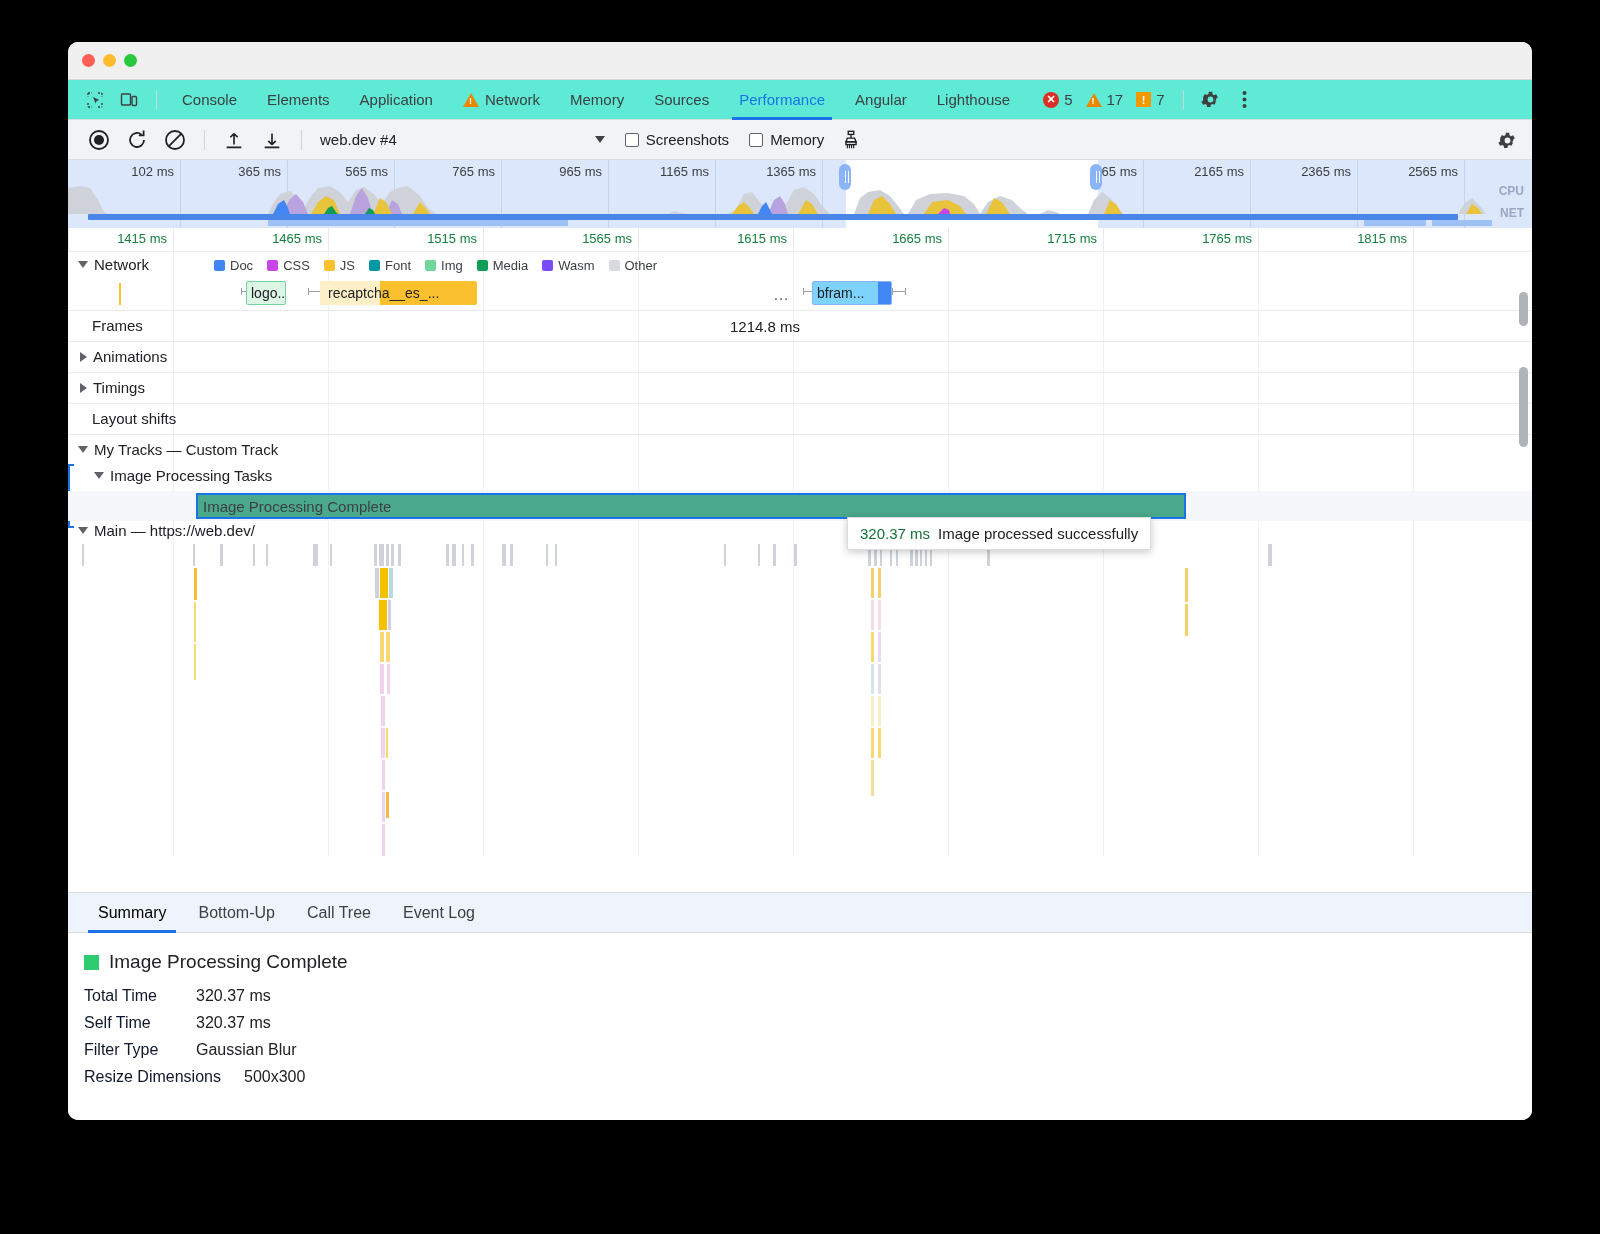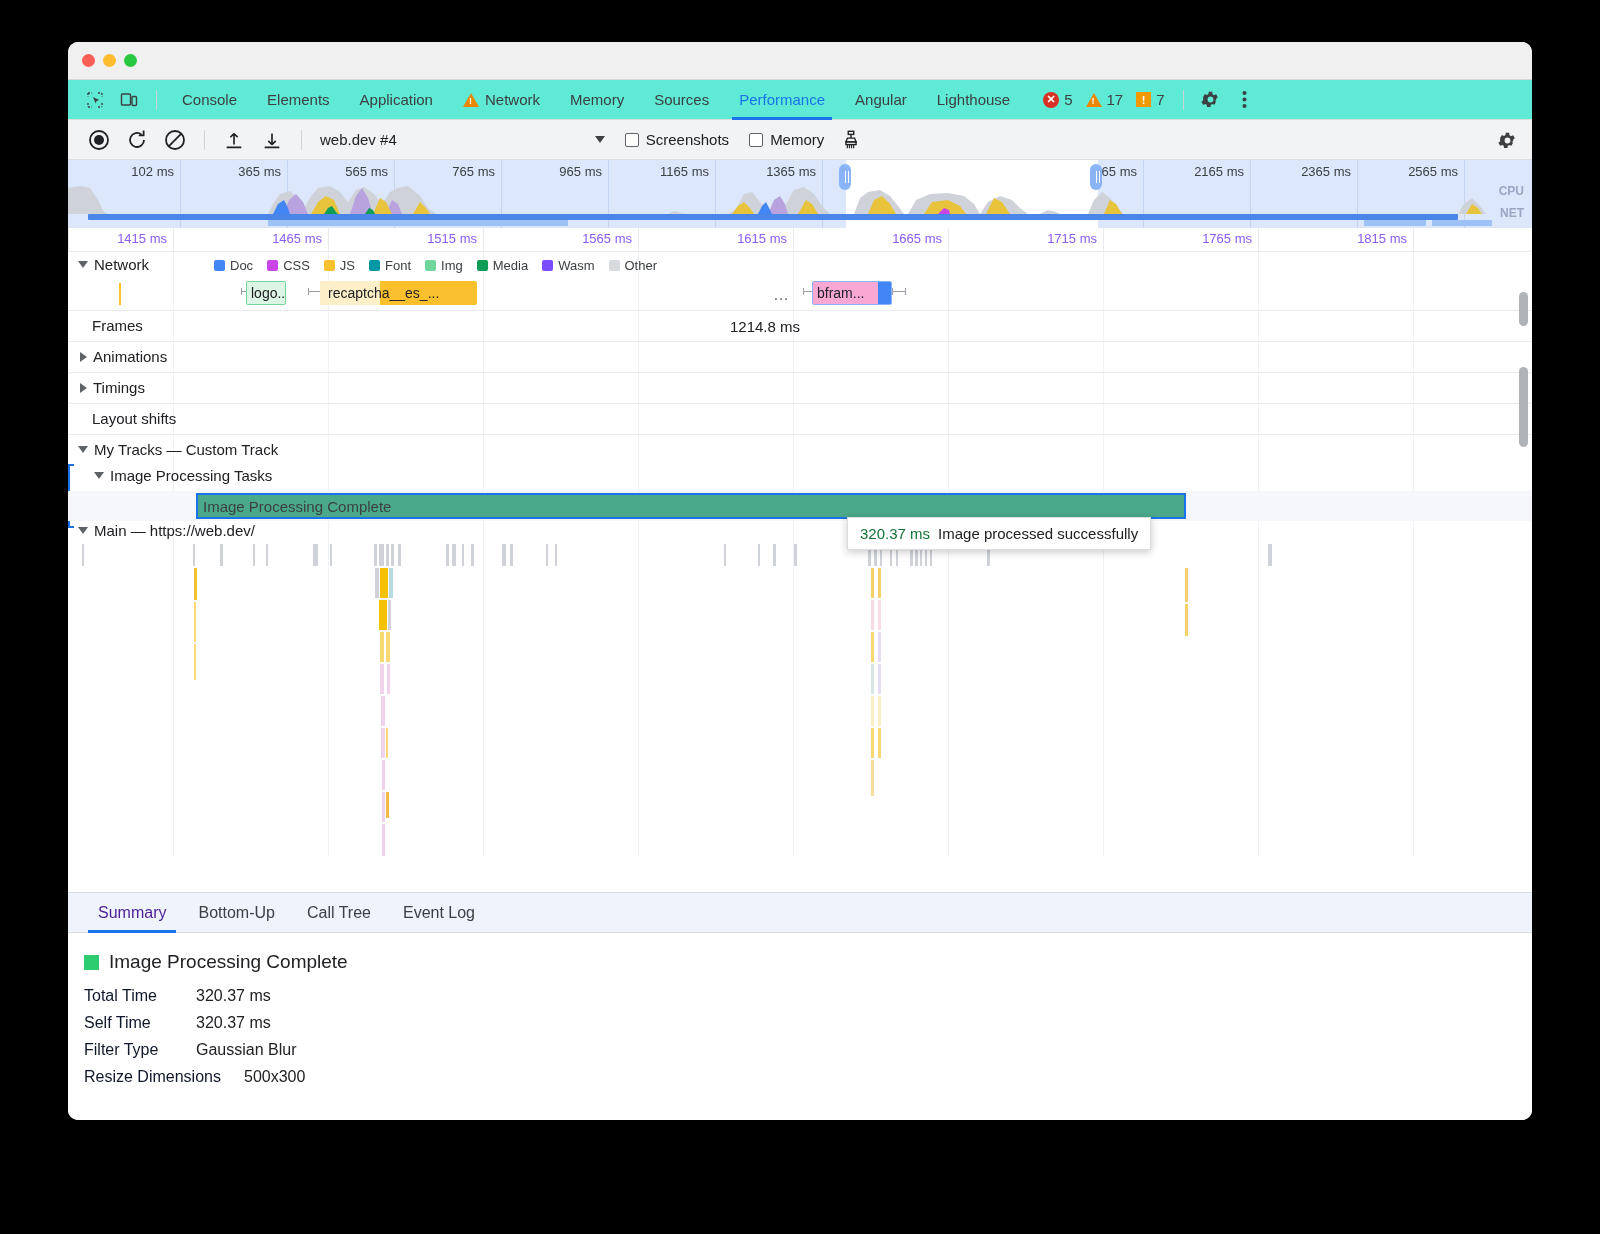--- a/index.html
+++ b/index.html
@@ -83,21 +83,21 @@
   .ov-handle { position:absolute; top:4px; width:12px; height:26px; background:#8ab4f8; border-radius:6px;
      display:flex;align-items:center;justify-content:center;}
   .ov-handle:before{content:"";width:1px;height:12px;background:#fff;box-shadow:3px 0 0 #fff;}
   .cpu-lbl,.net-lbl{position:absolute;right:8px;font-size:12px;font-weight:bold;color:#9aa7c4;}
   .cpu-lbl{top:24px;} .net-lbl{top:46px;}
   .netbar{position:absolute;height:6px;background:#4a86e8;border-radius:1px;}
   .netbar2{position:absolute;height:6px;background:#9dc1f5;border-radius:1px;}
   
   .ruler2 { height:24px; background:#fff; border-bottom:1px solid #e8eaed; position:relative;}
   .r2-tick { position:absolute; top:0; height:24px; width:1px; background:#e8eaed;}
-  .r2-lbl { position:absolute; top:3px; font-size:13px; color:#8b5cf6; transform:translateX(-100%); padding-right:6px;}
+  .r2-lbl { position:absolute; top:3px; font-size:13px; color:#15803d; transform:translateX(-100%); padding-right:6px;}
   
   .tracks { position:relative; height:604px; background:#fff; overflow:hidden;}
   .gridline { position:absolute; top:0; bottom:0; width:1px; background:#eef1f6;}
   .tlabel { position:absolute; left:0; font-size:15px; color:#202124; display:flex;align-items:center;gap:6px;}
   .tri { width:0;height:0;border-left:7px solid #5f6368;border-top:5px solid transparent;border-bottom:5px solid transparent;}
   .tri.down { border-left:5px solid transparent;border-right:5px solid transparent;border-top:7px solid #5f6368;border-bottom:0;}
   .legend { position:absolute; display:flex; align-items:center; gap:0; font-size:13px; color:#3c4043;}
   .lg { display:flex; align-items:center; gap:5px; margin-right:14px;}
   .sw { width:11px;height:11px;border-radius:2px;}
   .reqbar { position:absolute; height:24px; border-radius:2px; font-size:14px; color:#202124;
@@ -114,21 +114,21 @@
   .tooltip { position:absolute; background:#fff; border:1px solid #dadce0; box-shadow:0 2px 8px rgba(0,0,0,.22);
      padding:7px 12px; font-size:15px; color:#202124; display:flex; gap:8px; white-space:nowrap; z-index:20;}
   .tooltip .dur { color:#137333; }
   .flame { position:absolute; }
   
   .sb { position:absolute; right:4px; width:9px; background:#b0b3b8; border-radius:5px;}
   
   .bpanel { position:absolute; left:0; right:0; bottom:0; height:228px; background:#fff; border-top:1px solid #dadce0;}
   .btabs { height:40px; background:#eef3fc; display:flex; align-items:center; padding-left:14px; border-bottom:1px solid #dadce0;}
   .btab { height:40px; padding:0 16px; display:flex;align-items:center; font-size:16px; color:#3c4043; cursor:pointer; position:relative;}
-  .btab.active{color:#4c1d95;justify-content:flex-end;}
+  .btab.active{color:#000000;justify-content:flex-end;}
   .btab.active:after{content:"";position:absolute;left:6px;right:6px;bottom:0;height:3px;background:#1a73e8;}
   .bsummary{padding:18px 16px 0 16px;}
   .sum-title{display:flex;align-items:center;gap:10px;font-size:19px;color:#202124;margin-bottom:14px;}
   .sum-sw{width:15px;height:15px;background:#2ecc71;}
   .sum-row{display:flex;align-items:center;font-size:16px;margin-bottom:9px;}
   .sum-key{color:#0f172a; width:112px;}
   .sum-val{color:#202124;}
 </style>
 </head>
 <body>
@@ -419,21 +419,21 @@
       <div class="whisk" style="left:173px;width:16px;"></div>
       <div class="reqbar" style="left:178px;top:1px;width:40px;background:#ddf5e5;border:1.5px solid #6fd59a;">
         <span>logo...</span>
       </div>
       <div class="whisk" style="left:240px;width:14px;"></div>
       <div class="reqbar" style="left:252px;top:1px;width:157px;background:#fbc02d;">
         <span style="position:absolute;left:0;top:0;bottom:0;width:60px;background:#fdf0c9;"></span>
         <span style="position:relative;z-index:2;padding-left:4px;">recaptcha__es_...</span>
       </div>
       <div class="whisk" style="left:735px;width:14px;"></div>
-      <div class="reqbar" style="left:744px;top:1px;width:80px;background:#f9a8d4;border:1.5px solid #8ab4f8;">
+      <div class="reqbar" style="left:744px;top:1px;width:80px;background:#7dd3fc;border:1.5px solid #8ab4f8;">
         <span>bfram...</span>
         <span style="position:absolute;right:0;top:0;bottom:0;width:13px;background:#4285f4;"></span>
       </div>
       <div class="whisk" style="left:824px;width:14px;"></div>
     </div>
     <div class="dots3" style="top:40px;left:705px;">…</div>
 
     <div style="position:absolute;top:58px;left:0;right:0;height:31px;border-top:1px solid #e8eaed;"></div>
     <div class="tlabel" style="top:65px;left:24px;">
       <span>Frames</span>

